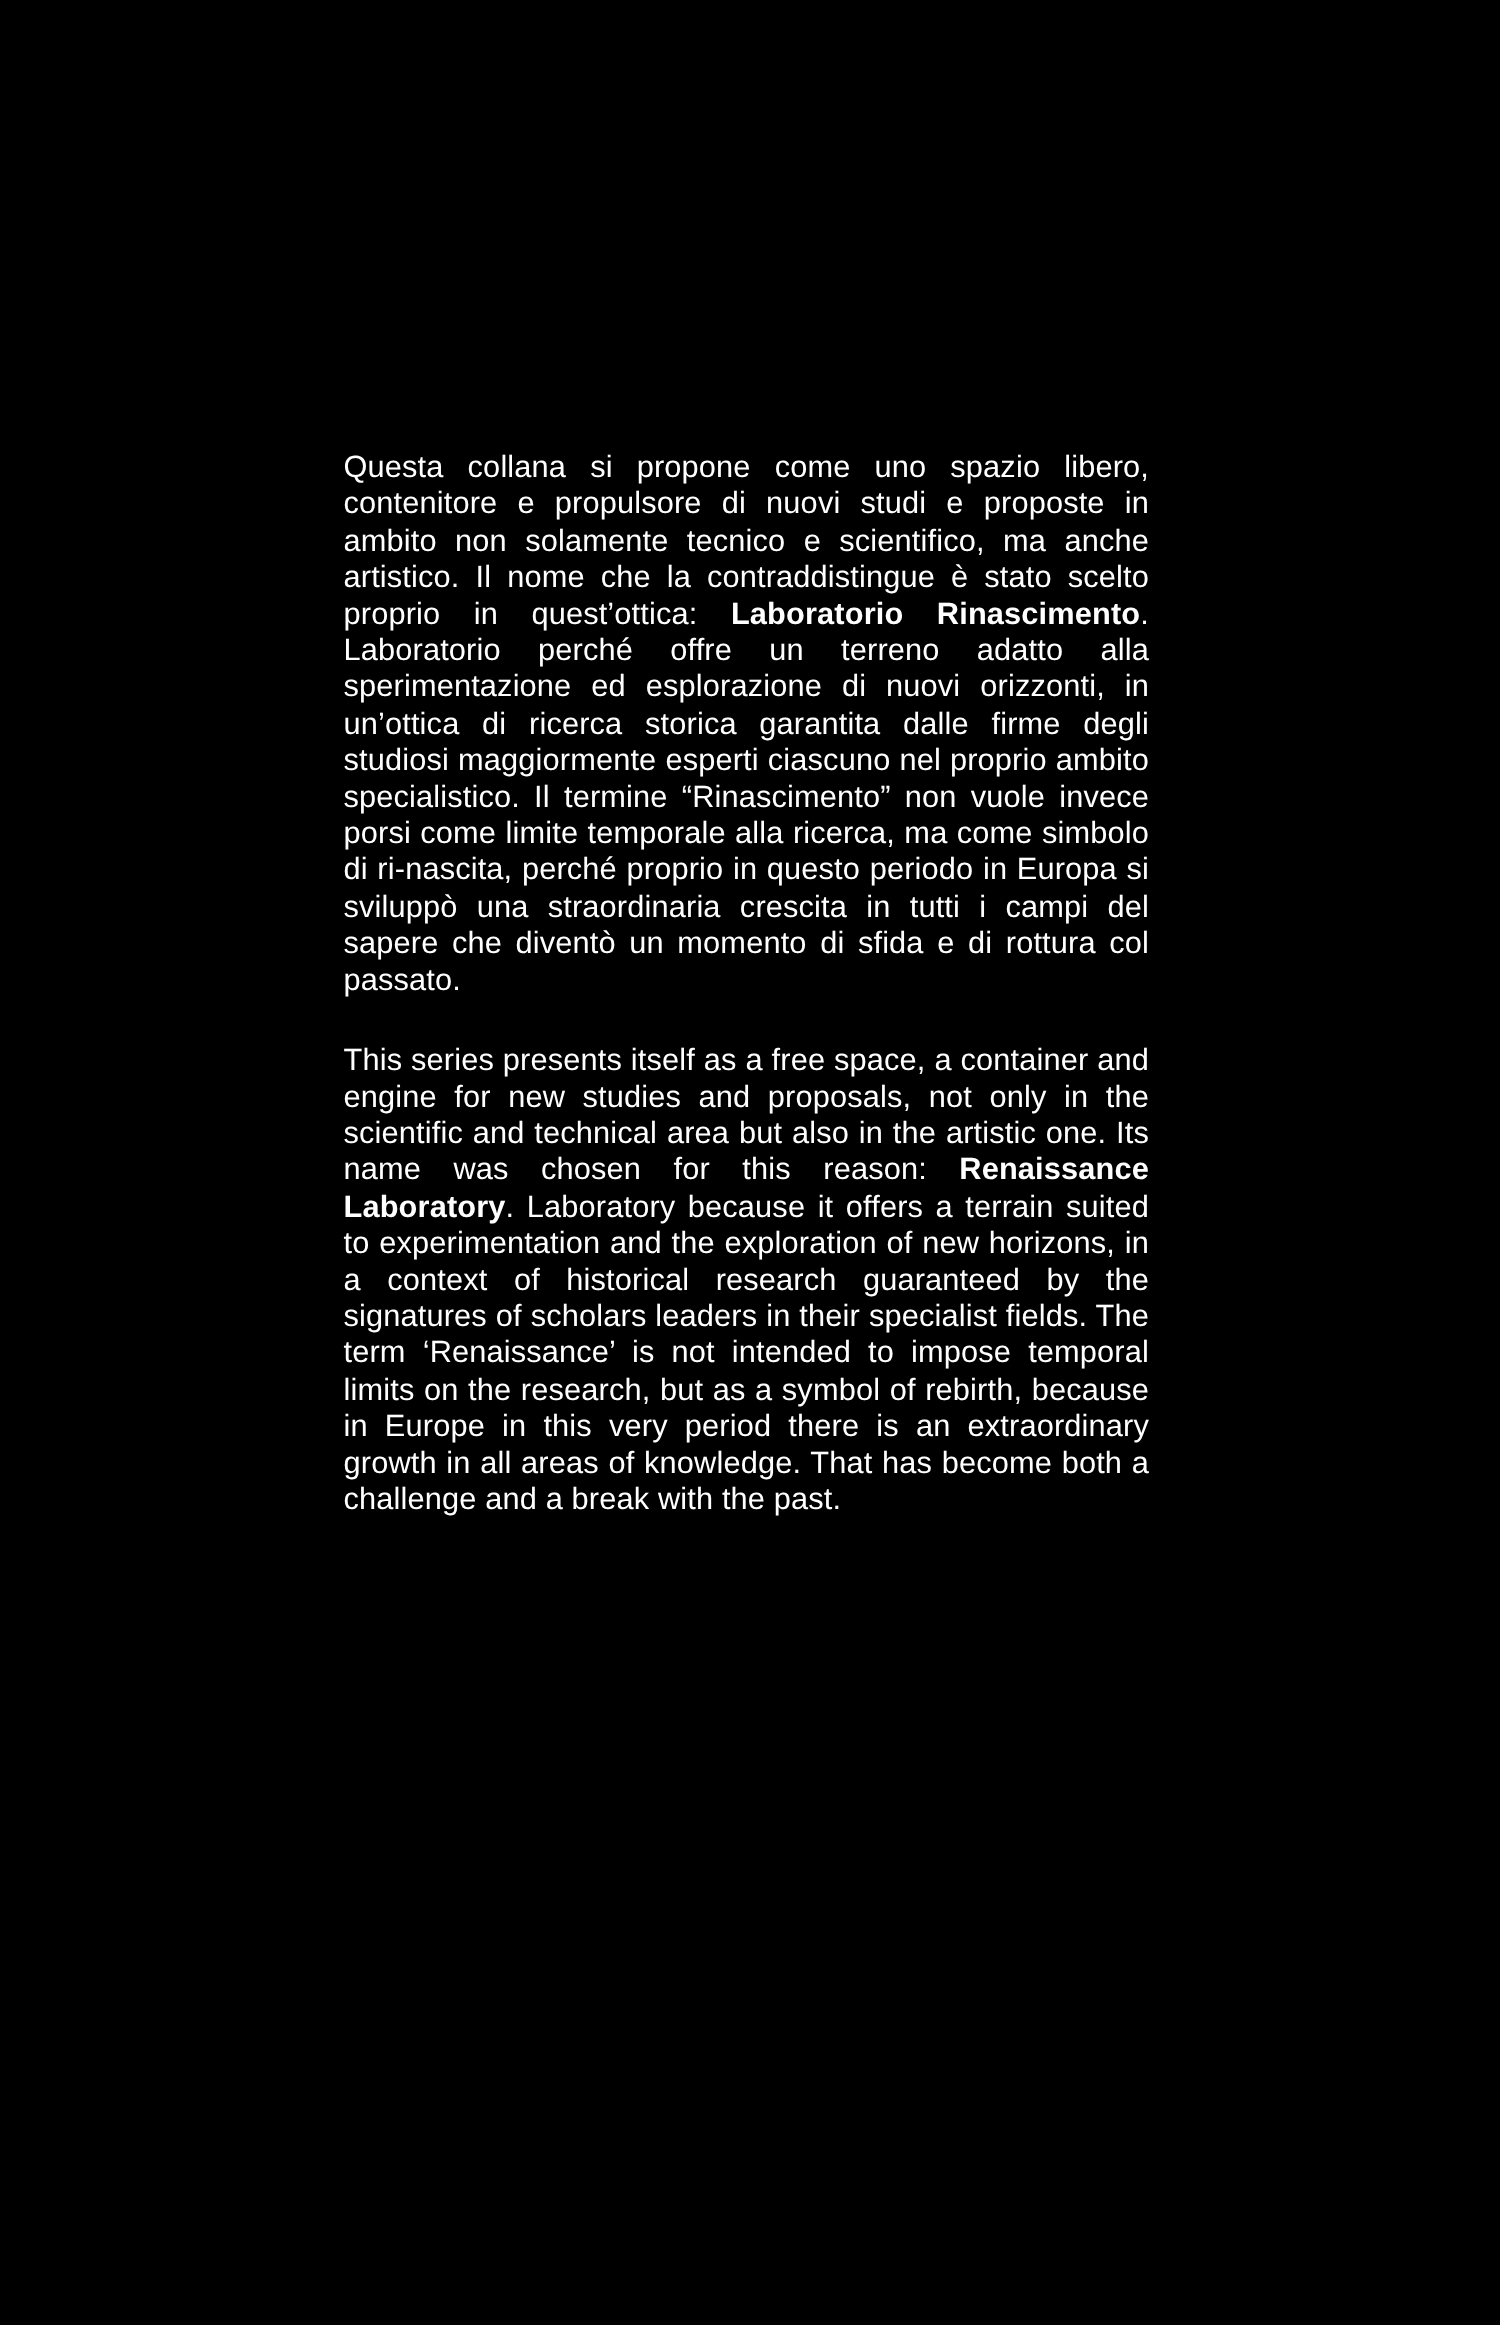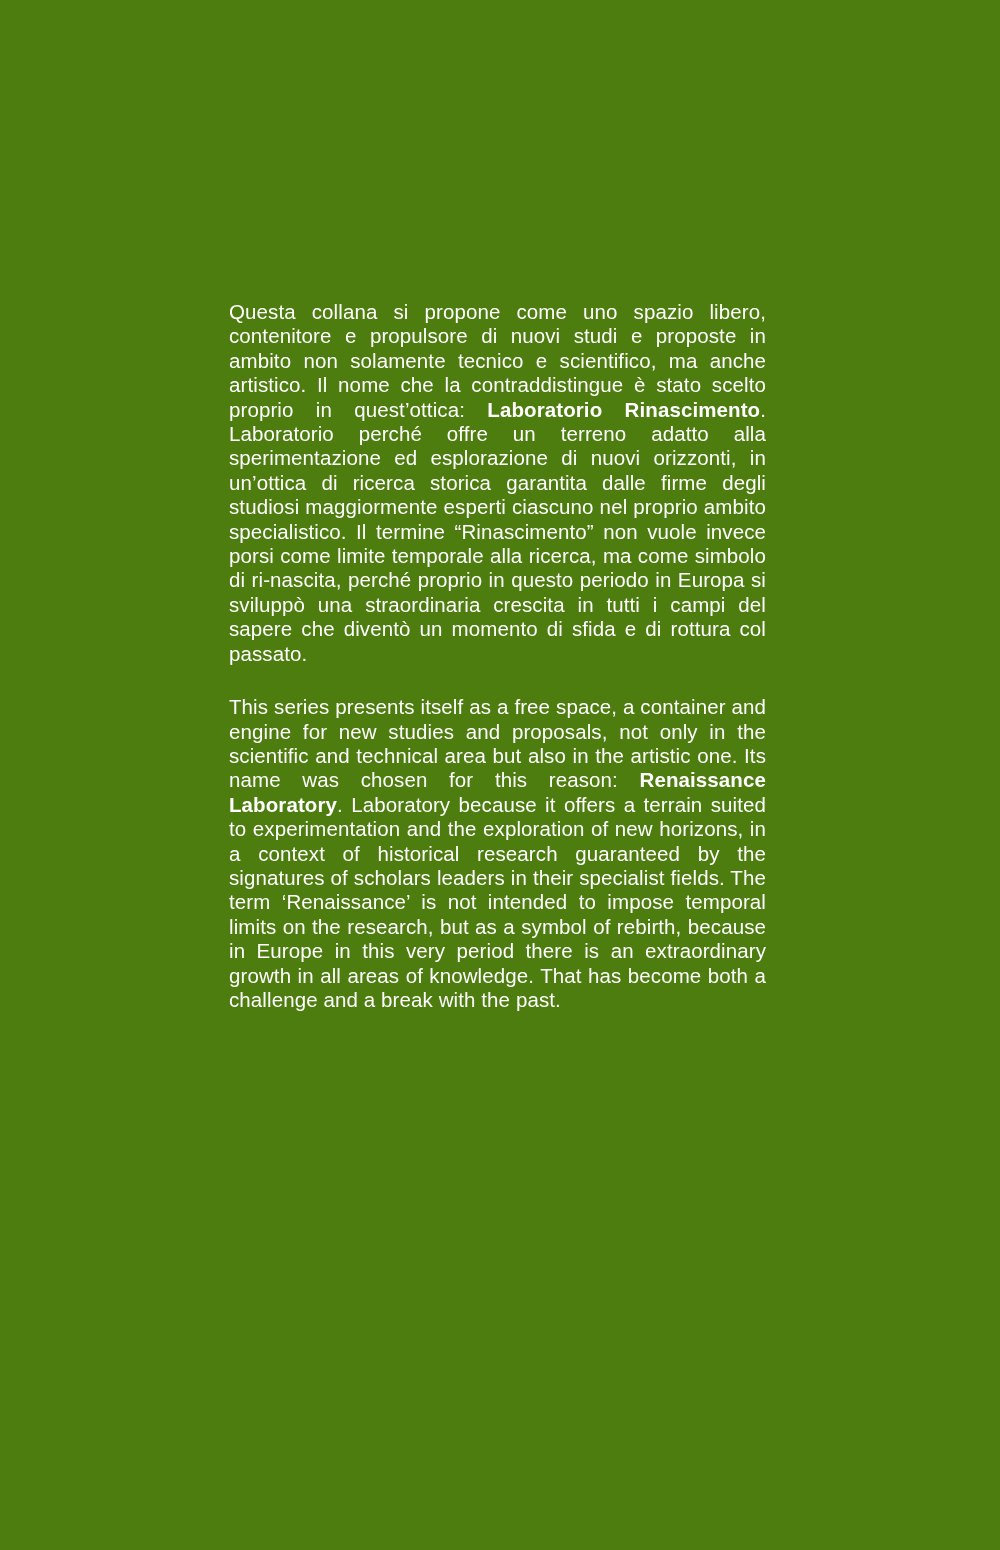--- a/index.html
+++ b/index.html
@@ -10,21 +10,21 @@
     width: 1000px;
     height: 1550px;
     background: #6e93a8;
     font-family: "Liberation Sans", sans-serif;
     overflow: hidden;
   }
   .page {
     position: relative;
     width: 1000px;
     height: 1550px;
-    background: #4d7c0f;
+    background: #000000;
   }
   .text-block {
     position: absolute;
     left: 229px;
     top: 300px;
     width: 537px;
   }
   .para {
     color: #ffffff;
     font-size: 20.5px;

